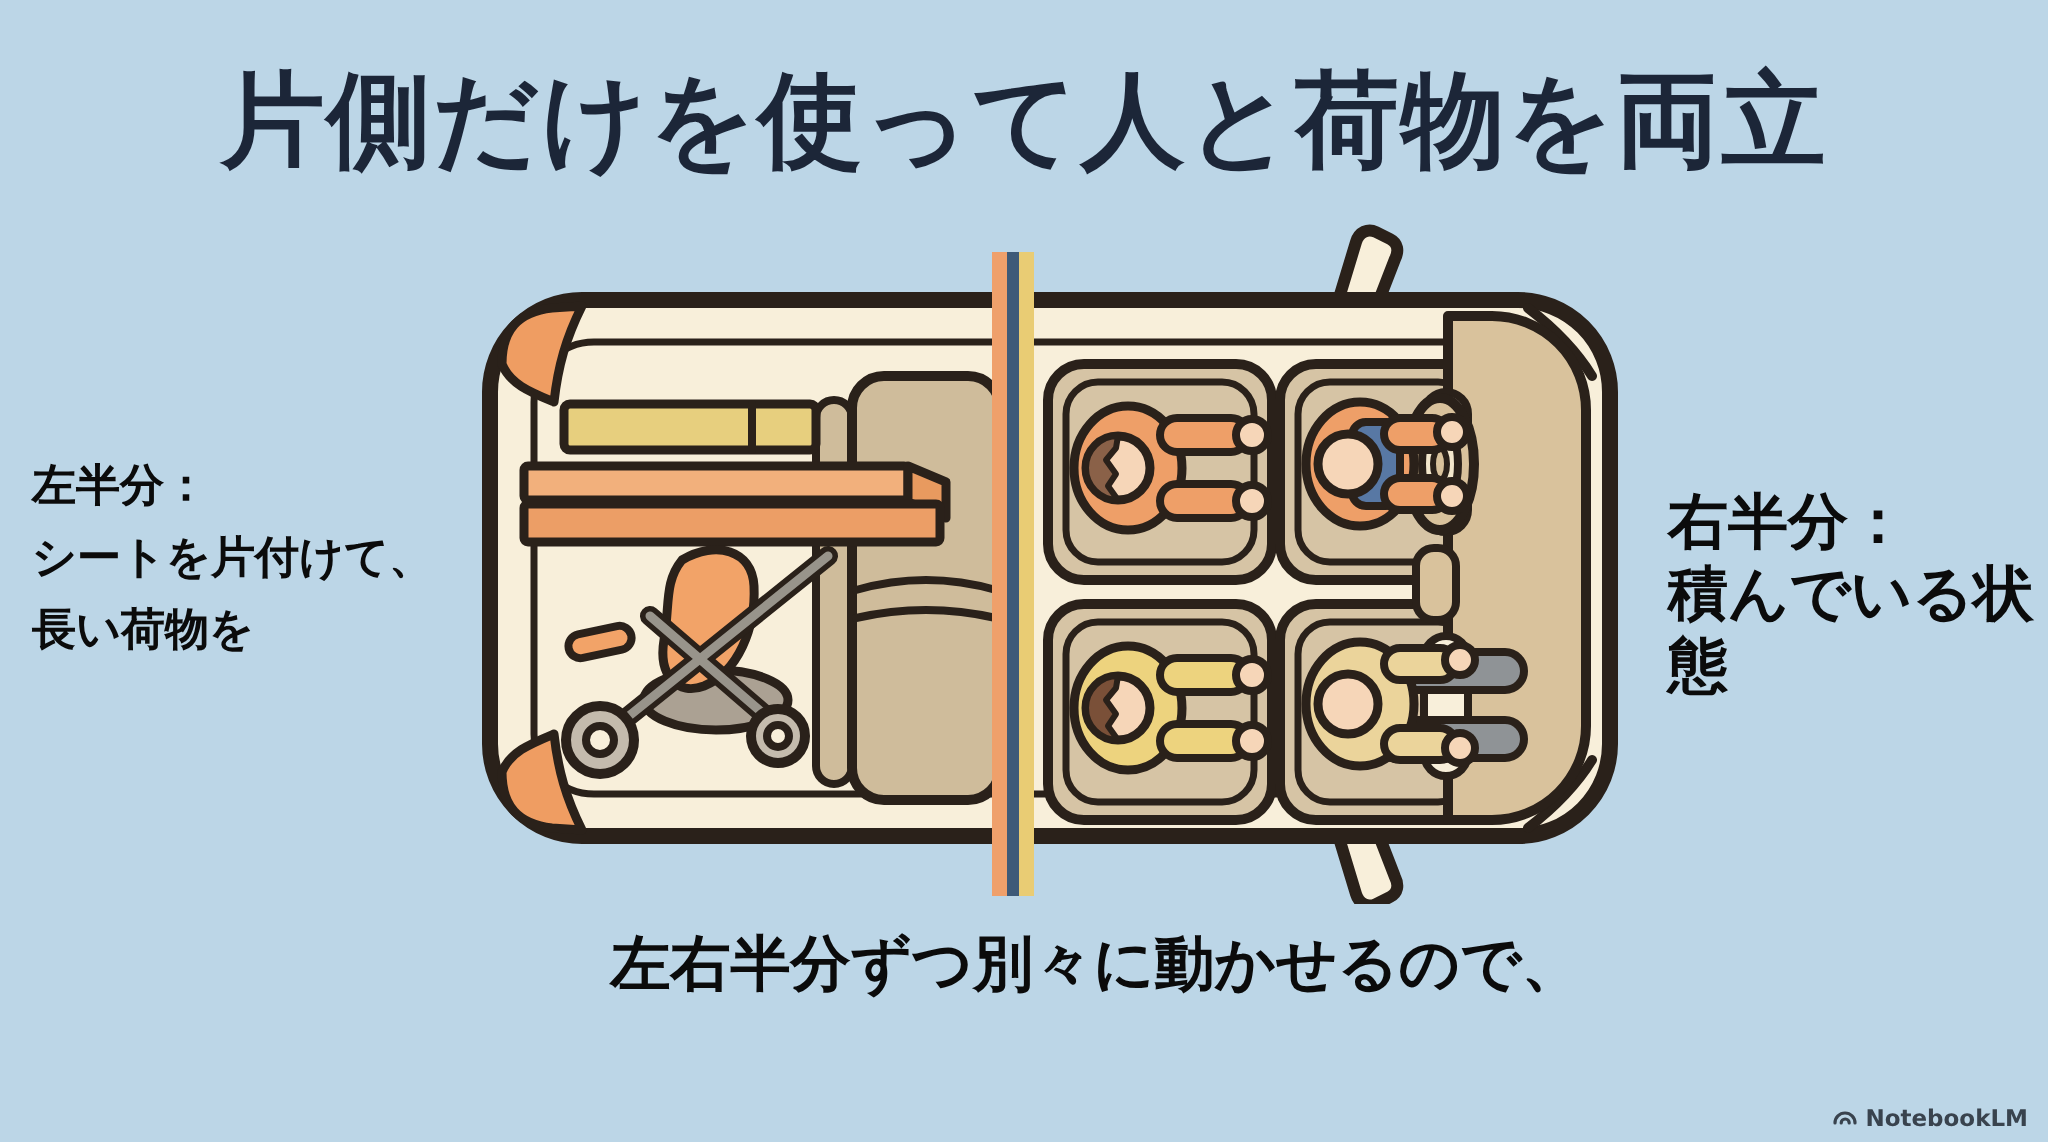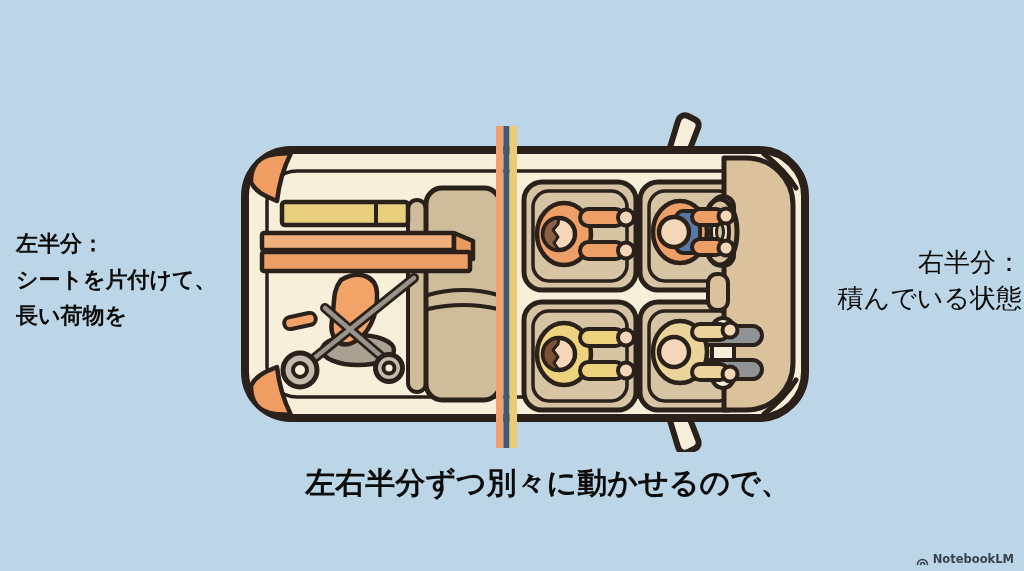--- a/index.html
+++ b/index.html
@@ -12,40 +12,41 @@
     position:absolute;top:26px;left:0;width:100%;
     text-align:center;font-size:52px;font-weight:900;color:#1C2638;
     letter-spacing:1px;margin:0;
   }
   .caption-left{
     position:absolute;left:16px;top:226px;width:218px;
     text-align:left;font-size:22px;font-weight:800;line-height:36px;color:#0B0B0B;
   }
   .caption-right{
     position:absolute;left:834px;top:244px;width:188px;
-    text-align:right;font-size:26px;font-weight:400;line-height:36px;color:#0B0B0B;
+    text-align:left;font-size:30px;font-weight:700;line-height:36px;color:#0B0B0B;
   }
   .caption-bottom{
     position:absolute;left:0;top:461px;width:100%;
     text-align:center;font-size:30px;font-weight:900;line-height:43px;color:#0B0B0B;padding-left:36px;
   }
   .van-wrap{position:absolute;left:228px;top:112px;width:584px;height:340px;}
   .watermark{
     position:absolute;right:10px;bottom:5px;
-    display:flex;align-items:flex-end;gap:4px;
+    display:flex;align-items:flex-start;gap:4px;
     font-size:11.5px;font-weight:600;color:#39434E;
   }
   .watermark svg{display:block;}
   .line{display:block;}
 </style>
 </head>
 <body>
 
 <div class="stage">
 
+  <h1 class="title">片側だけを使って人と荷物を両立</h1>
 
   <div class="caption-left">
     <span class="line">左半分：</span>
     <span class="line">シートを片付けて、</span>
     <span class="line">長い荷物を</span>
   </div>
 
   <div class="caption-right">
     <span class="line">右半分：</span>
     <span class="line">積んでいる状態</span>

